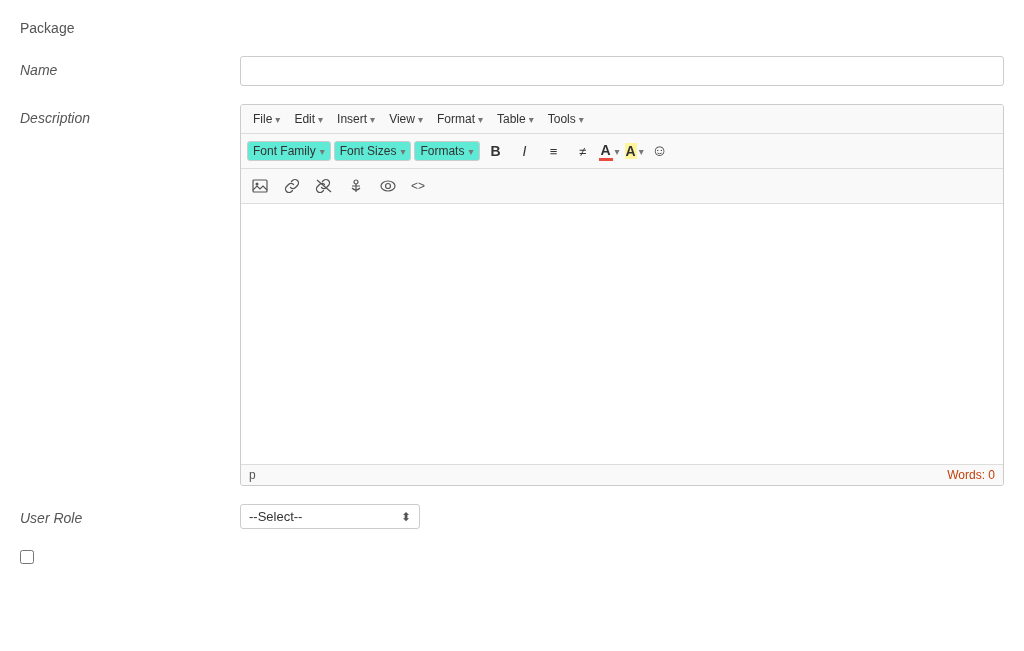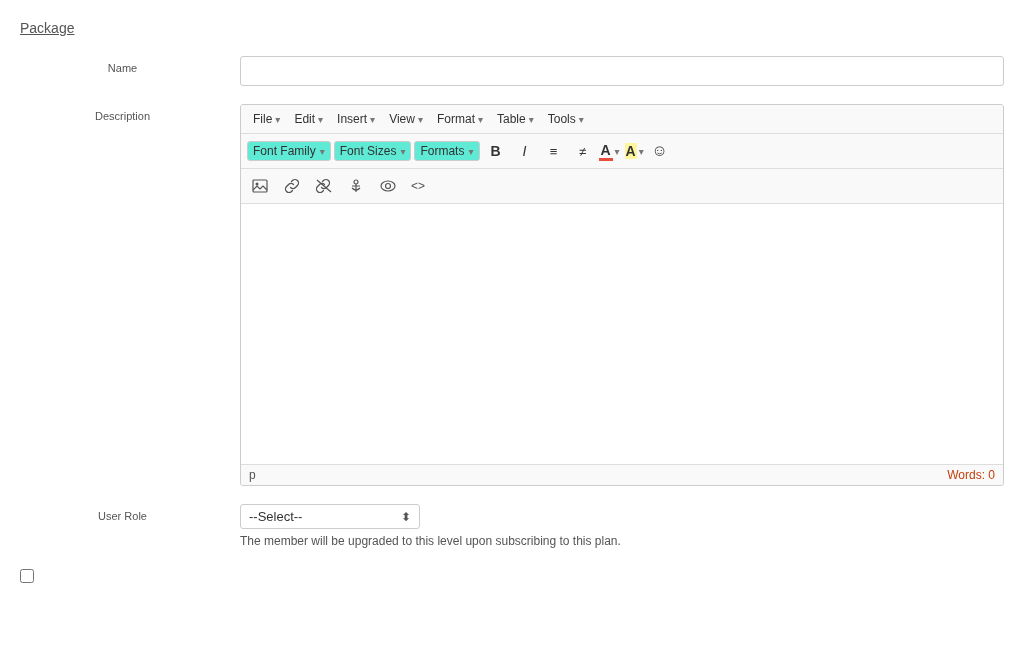--- a/index.html
+++ b/index.html
@@ -7,38 +7,38 @@
       font-family: Arial, sans-serif;
       font-size: 13px;
       color: #333;
       background: #fff;
       padding: 20px;
     }
     .page-title {
       font-size: 14px;
       color: #555;
       margin-bottom: 20px;
-      text-decoration: underline;
     }
     .form-container {
       width: 100%;
     }
     .form-row {
       display: flex;
       align-items: flex-start;
       margin-bottom: 18px;
     }
     .form-label {
       width: 220px;
       min-width: 220px;
-      text-align: center;
+      text-align: left;
       padding-right: 15px;
       padding-top: 6px;
       color: #555;
-      font-size: 11px;
+      font-size: 14px;
+      font-style: italic;
     }
     .form-control-wrap {
       flex: 1;
     }
     .name-input {
       width: 100%;
       height: 30px;
       border: 1px solid #ccc;
       border-radius: 3px;
       padding: 4px 8px;
@@ -311,21 +311,20 @@
     </div>
   </div>
 
   <div class="form-row">
     <div class="form-label">User Role</div>
     <div class="form-control-wrap">
       <span class="user-role-select-wrap">
         <span>--Select--</span>
         <span style="font-size:12px;color:#555;">⬍</span>
       </span>
-      <div class="user-role-hint">The member will be upgraded to this level upon subscribing to this plan.</div>
     </div>
   </div>
 
   <div class="checkbox-row">
     <div class="checkbox-wrap">
       <input type="checkbox" style="">
     </div>
   </div>
 
 

